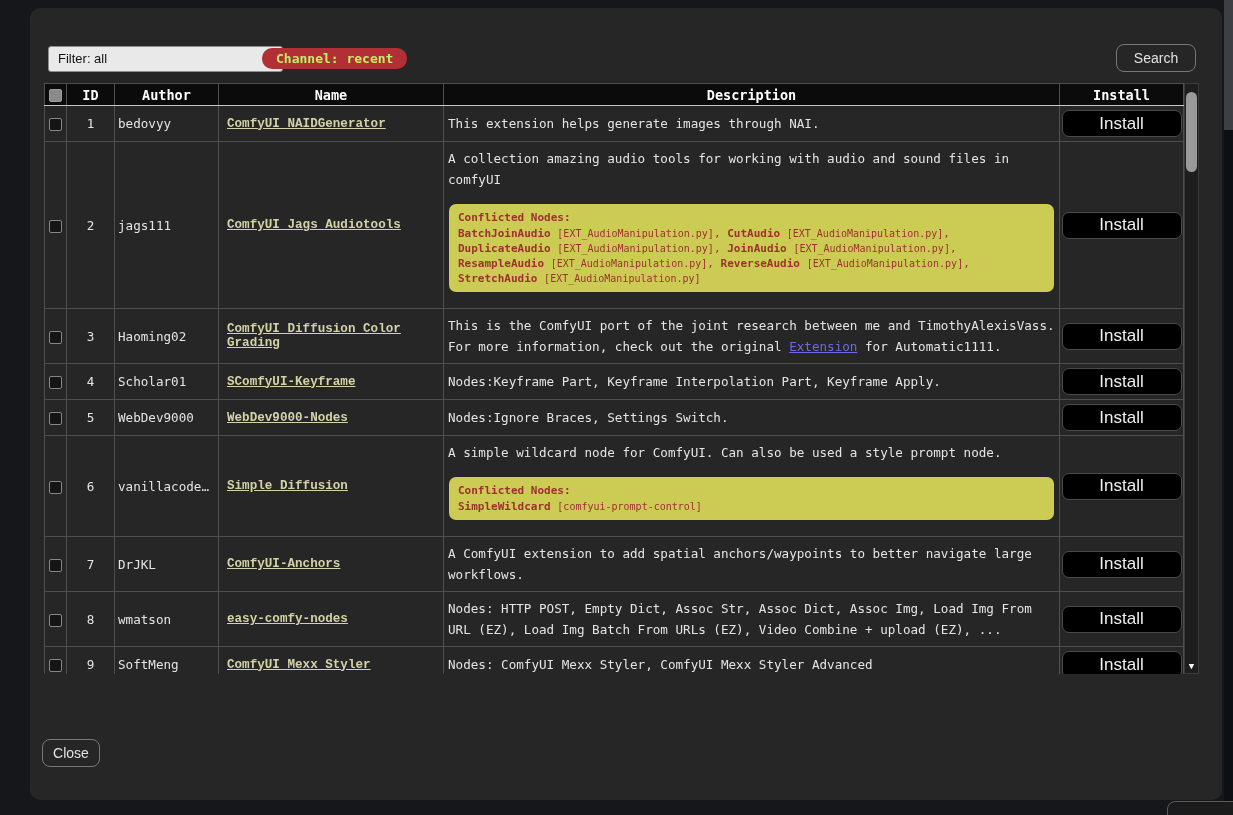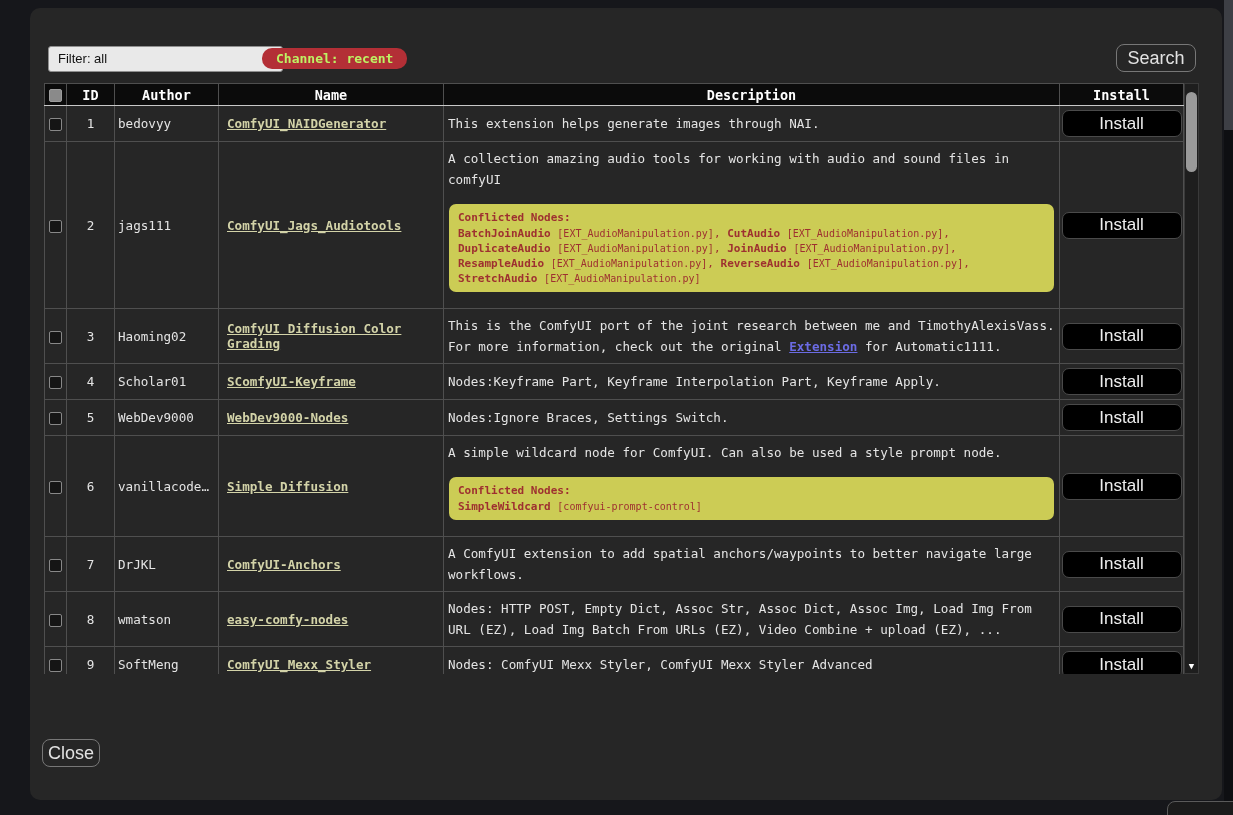--- a/index.html
+++ b/index.html
@@ -12,37 +12,37 @@
   *{box-sizing:border-box;margin:0;padding:0;}
   html,body{width:1233px;height:815px;overflow:hidden;}
   body{background:#16171b;font-family:"DejaVu Sans Mono",monospace;position:relative;}
   .dialog{position:absolute;left:30px;top:8px;width:1192px;height:792px;background:#262626;border-radius:10px;}
   
   .select{position:absolute;left:18px;top:38px;width:235px;height:26px;background:#e9e9e9;border:1px solid #8f8f8f;border-radius:3px;color:#111;font-family:"Liberation Sans",sans-serif;font-size:13px;line-height:24px;padding:0 22px 0 9px;cursor:pointer;}
   .sel-arrow{position:absolute;right:7px;top:0;font-size:9px;color:#333;line-height:24px;}
   .badge{position:absolute;left:232px;top:40px;height:21px;line-height:21px;padding:0 14px;border-radius:10px;background:var(--badge-bg);color:#bef264;font-weight:bold;font-size:13px;}
   .search{position:absolute;left:875px;top:39px;width:200px;height:24px;background:#303030;border:1px solid #8a8a8a;border-radius:2px;color:#ddd;font-family:"Liberation Sans",sans-serif;font-size:13px;padding:0 8px;}
   .search::placeholder{color:#999;}
-  .btn{background:#262626;border:1px solid #777;border-radius:8px;color:#e2e2e2;font-family:"Liberation Sans",sans-serif;font-size:18px;cursor:pointer;}
+  .btn{background:#262626;border:1px solid #777;border-radius:8px;color:#e2e2e2;font-family:"Liberation Sans",sans-serif;font-size:14px;cursor:pointer;}
   .search-btn{position:absolute;left:1086px;top:36px;width:80px;height:28px;}
   .close-btn{position:absolute;left:12px;top:731px;width:58px;height:28px;}
   
   .table-wrap{position:absolute;left:14px;top:75px;width:1208px;height:591px;overflow:hidden;}
   table{border-collapse:collapse;table-layout:fixed;width:1139px;}
   th,td{border:1px solid #4f4f4f;}
   thead th{background:#0b0b0b;color:#fff;font-size:13.5px;font-weight:bold;height:22px;text-align:center;border-bottom:1px solid #c8c8c8;}
   td{color:#e4e4e4;font-size:12.6px;vertical-align:middle;}
   .cb-col{text-align:center;}
   .id-col{text-align:center;}
   .author-col{padding:4px 3px;}
-  .name-col{padding:4px 8px;}
+  .name-col{padding:4px 8px;font-family:Liberation Mono, monospace;}
   .desc-col{padding:4px 3px;line-height:21px;}
   .install-col{text-align:center;}
   .name-link{color:var(--name-link);font-weight:bold;text-decoration:underline;cursor:pointer;}
-  .desc-link{color:var(--desc-link);font-weight:bold;text-decoration:underline;cursor:pointer;}
+  .desc-link{color:var(--desc-link);font-weight:normal;text-decoration:underline;cursor:pointer;}
   .desc-text{margin:2px 1px;}
   .conflict-box{background:var(--conflict-bg);color:var(--conflict-text);border-radius:7px;margin:14px 2px 12px 2px;padding:6px 9px;font-size:11px;line-height:15px;}
   .conflict-title{font-weight:bold;margin-bottom:1px;}
   .conflict-body b{font-weight:bold;}
   .conflict-body .ext{font-weight:normal;font-size:10px;}
   .install-btn{width:120px;height:27px;background:#000;border:1px solid #4a4a4a;border-radius:7px;color:#efefef;font-family:"Liberation Sans",sans-serif;font-size:17px;cursor:pointer;margin:4px 0;}
   input[type=checkbox]{appearance:none;-webkit-appearance:none;width:13px;height:13px;background:#151515;border:1px solid #888;border-radius:2px;vertical-align:middle;cursor:pointer;}
   input.hdr-cb{background:#8a8a8a;border-color:#9d9d9d;}
   
   .tscroll{position:absolute;left:1140px;top:0;width:15px;height:100%;background:#1e1e1e;border:1px solid #3a3a3a;}

